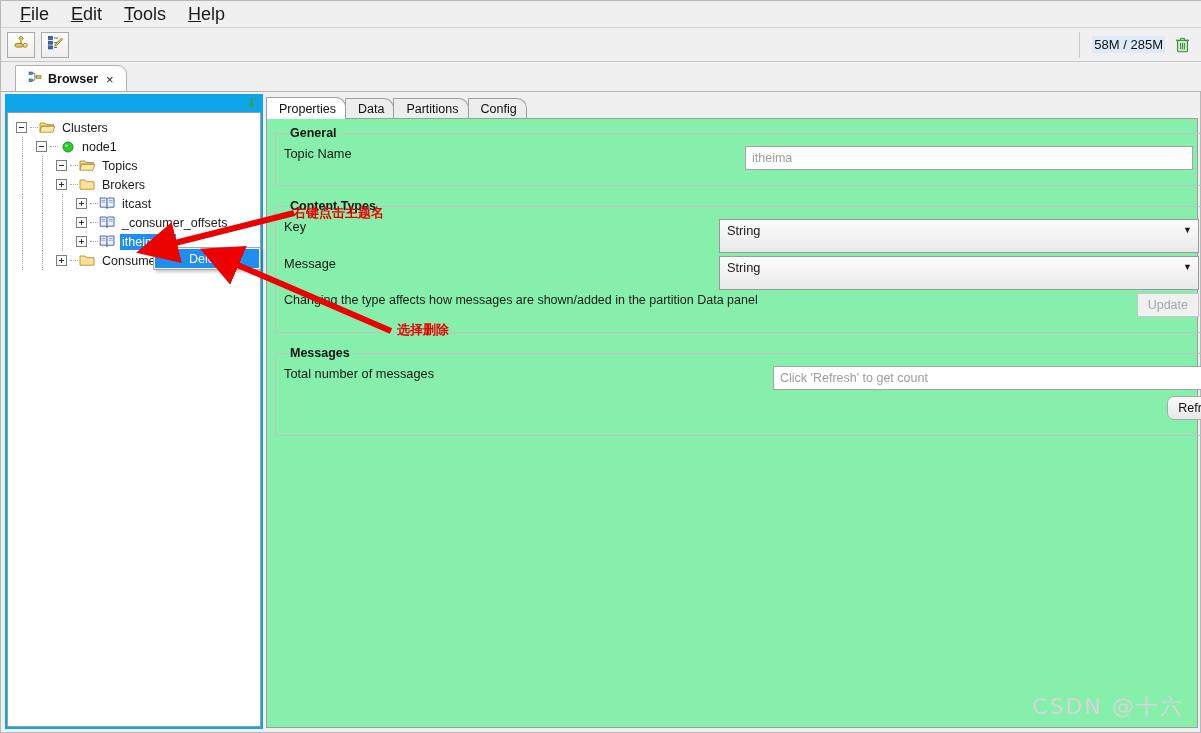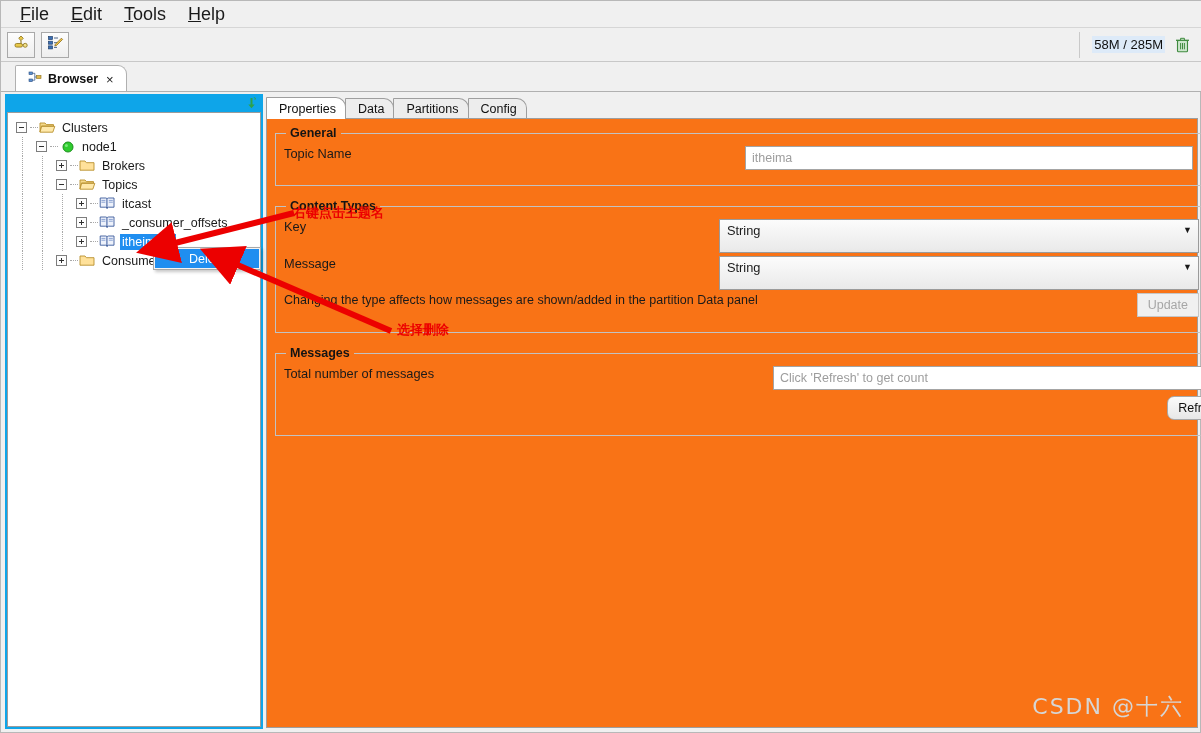--- a/index.html
+++ b/index.html
@@ -192,21 +192,21 @@
   }
   .ptab.active {
     background: #ffffff;
     height: 22px;
     font-weight: normal;
     z-index: 3;
   }
   .panel-body {
     position: relative;
     height: 610px;
-    background: #f97316;
+    background: #86efac;
     border: 1px solid #9e9e9e;
     margin-top: -1px;
     padding: 7px 8px;
   }
 
   fieldset.grp {
     border: 1px solid #c2c2c2;
     margin: 0 0 13px 0;
     padding: 3px 8px 9px 8px;
     position: relative;
@@ -392,42 +392,42 @@
               <circle cx="6" cy="6" r="5" fill="#2fcc2f" stroke="#1c8f1c" stroke-width="1"></circle>
               <circle cx="4.4" cy="4.4" r="1.5" fill="#8df08d" opacity="0.8"></circle>
             </svg>
         </span>
         <span class="tlabel">node1</span>
       </div>
 
       <div class="tnode" style="padding-left:48px;">
         <span class="dline" style="left:14px;"></span>
         <span class="dline" style="left:34px;"></span>
-        <span class="twist plus"></span>
-        <span class="dash"></span>
-        <span class="ticon">
-          <svg width="17" height="14" viewBox="0 0 17 14">
-              <path d="M1 3 h5 l1.4 1.7 h7.6 v7.5 H1 Z" fill="#ffe19a" stroke="#b8902c" stroke-width="0.9"></path>
-            </svg>
-        </span>
-        <span class="tlabel">Brokers</span>
-      </div>
-
-      <div class="tnode" style="padding-left:48px;">
-        <span class="dline" style="left:14px;"></span>
-        <span class="dline" style="left:34px;"></span>
         <span class="twist"></span>
         <span class="dash"></span>
         <span class="ticon">
           <svg width="17" height="14" viewBox="0 0 17 14">
               <path d="M1 3 h5 l1.4 1.6 h7.1 v1.4 h-12 L1 12 Z" fill="#f5d98a" stroke="#b8902c" stroke-width="0.9"></path>
               <path d="M2.6 6.4 h13.2 L13.8 12.2 H1 Z" fill="#ffe9ab" stroke="#b8902c" stroke-width="0.9"></path>
             </svg>
         </span>
         <span class="tlabel">Topics</span>
+      </div>
+
+      <div class="tnode" style="padding-left:48px;">
+        <span class="dline" style="left:14px;"></span>
+        <span class="dline" style="left:34px;"></span>
+        <span class="twist plus"></span>
+        <span class="dash"></span>
+        <span class="ticon">
+          <svg width="17" height="14" viewBox="0 0 17 14">
+              <path d="M1 3 h5 l1.4 1.7 h7.6 v7.5 H1 Z" fill="#ffe19a" stroke="#b8902c" stroke-width="0.9"></path>
+            </svg>
+        </span>
+        <span class="tlabel">Brokers</span>
       </div>
 
       <div class="tnode" style="padding-left:68px;">
         <span class="dline" style="left:14px;"></span>
         <span class="dline" style="left:34px;"></span>
         <span class="dline" style="left:54px;"></span>
         <span class="twist plus"></span>
         <span class="dash"></span>
         <span class="ticon">
           <svg width="17" height="14" viewBox="0 0 17 14">

